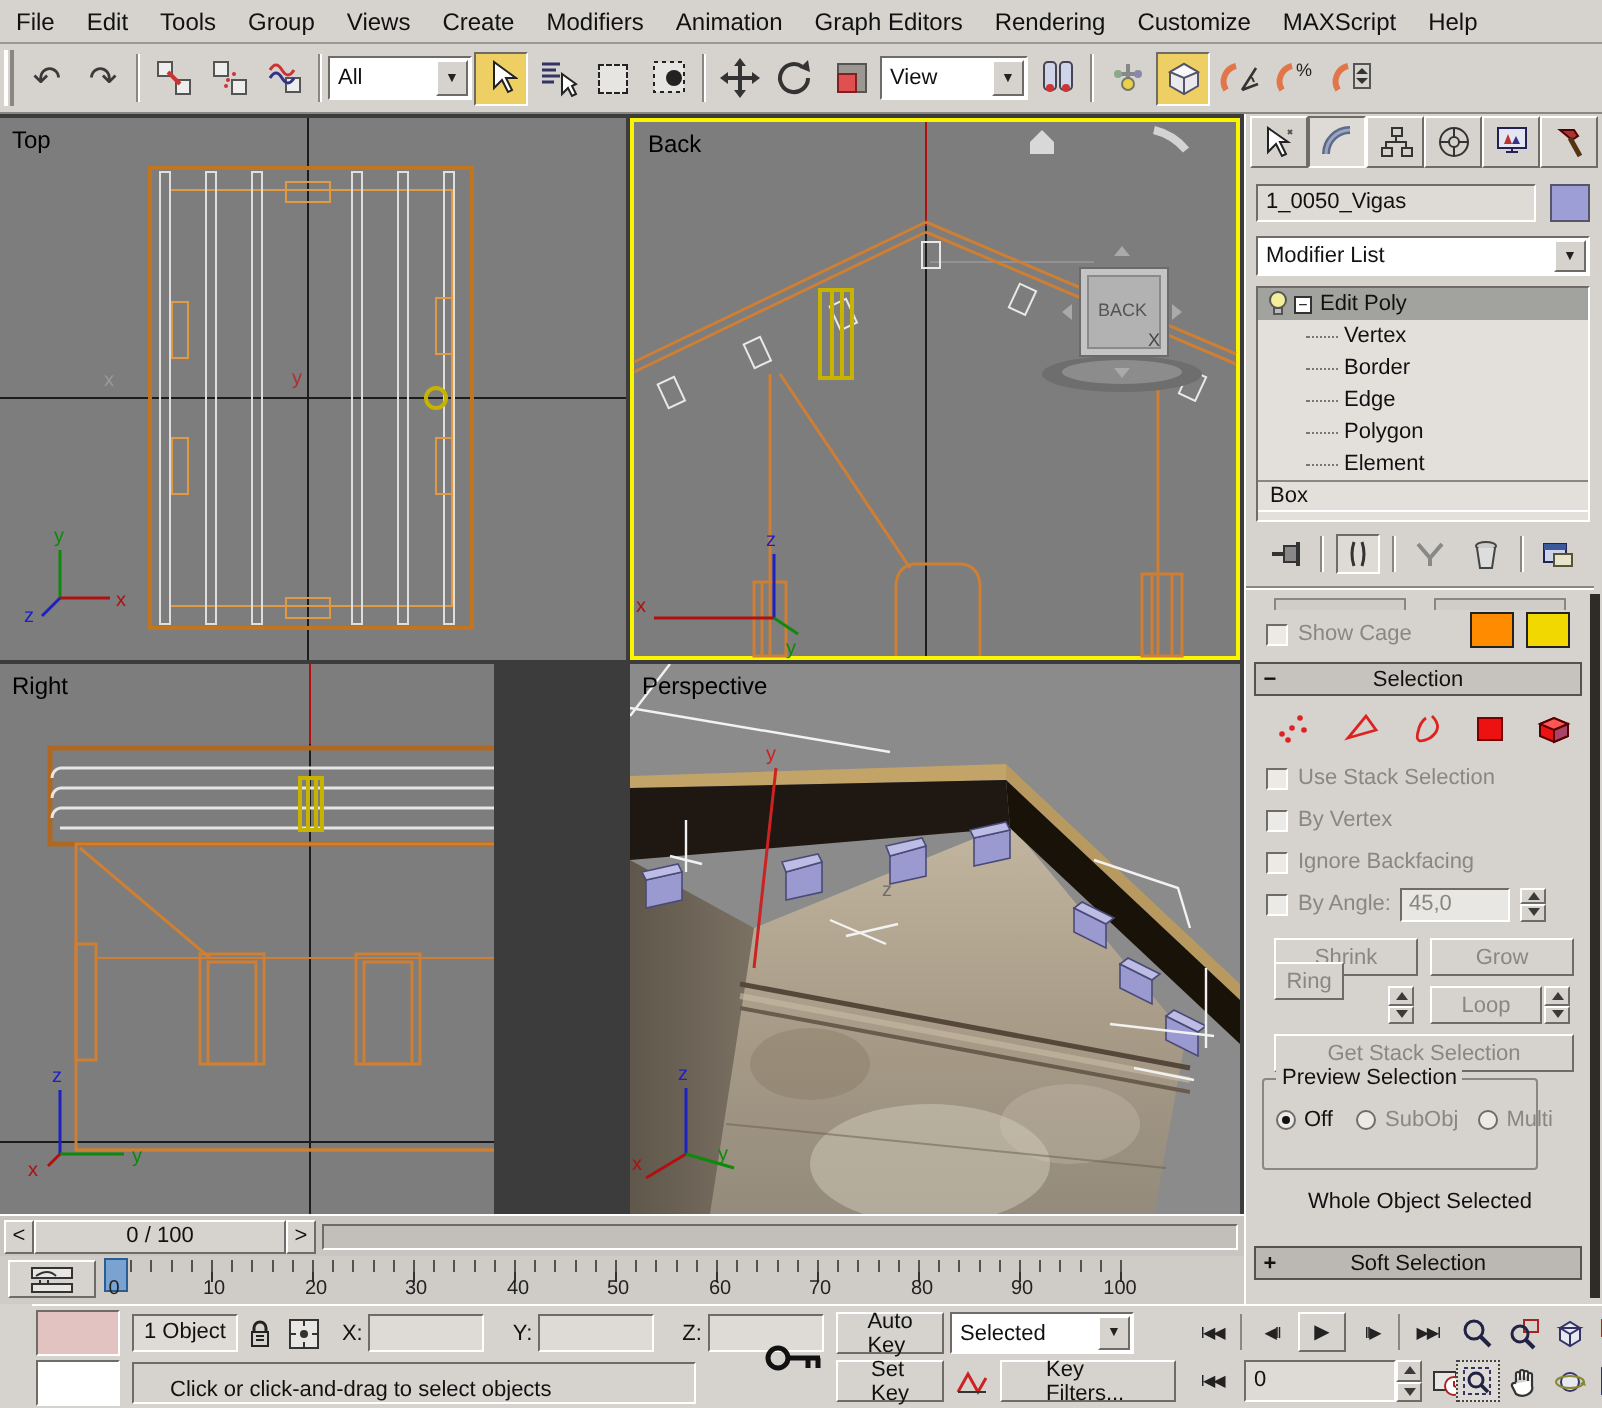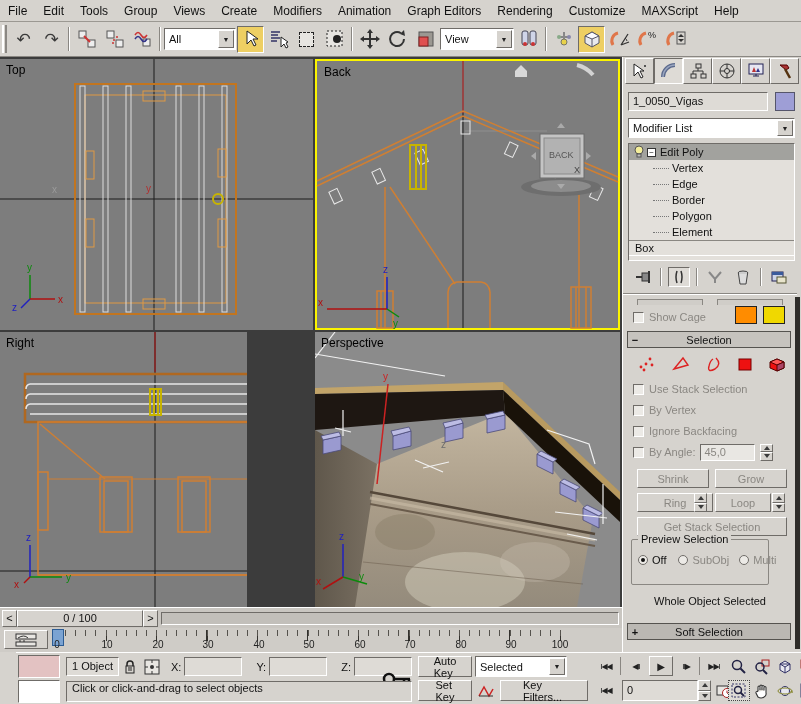--- a/index.html
+++ b/index.html
@@ -569,25 +569,25 @@
         </svg>
       <span style="width:9px;height:9px;border:1px solid #333;background:#fff;font-size:8px;line-height:7px;text-align:center;margin-right:4px">−</span>
       <span>Edit Poly</span>
     </div>
     <div class="stackrow">
         <span class="dot-branch"></span>
         <span>Vertex</span>
       </div>
     <div class="stackrow">
         <span class="dot-branch"></span>
-        <span>Edge</span>
+        <span>Border</span>
       </div>
     <div class="stackrow">
         <span class="dot-branch"></span>
-        <span>Border</span>
+        <span>Edge</span>
       </div>
     <div class="stackrow">
         <span class="dot-branch"></span>
         <span>Polygon</span>
       </div>
     <div class="stackrow">
         <span class="dot-branch"></span>
         <span>Element</span>
       </div>
     <div class="stackrow stack-sep">
@@ -691,21 +691,21 @@
     <span class="disabled">By Angle:</span>
     <span class="gfield disabled" style="width:55px;height:17px;padding:1px 3px;background:#e9e7e3">45,0</span>
     <span class="spin" style="height:17px">
         <i class="up"></i>
         <i class="dn"></i>
       </span>
   </div>
 
   <div class="pbtn disabled" style="left:14px;top:412px;width:72px">Shrink</div>
   <div class="pbtn disabled" style="left:92px;top:412px;width:72px">Grow</div>
-  <div class="pbtn disabled" style="left:14px;top:436px;width:76px">Ring</div>
+  <div class="pbtn disabled" style="left:14px;top:424px;width:35px">Ring</div>
   <span class="spin abs" style="left:71px;top:436px">
       <i class="up"></i>
       <i class="dn"></i>
     </span>
   <div class="pbtn disabled" style="left:92px;top:436px;width:56px">Loop</div>
   <span class="spin abs" style="left:149px;top:436px">
       <i class="up"></i>
       <i class="dn"></i>
     </span>
   <div class="pbtn disabled" style="left:14px;top:460px;width:150px">Get Stack Selection</div>
@@ -759,21 +759,21 @@
     <div class="gfield" style="width:58px;height:19px"></div>
     <span style="margin:0 3px 0 14px">Z:</span>
     <div class="gfield" style="width:58px;height:19px"></div>
   </div>
 
   <svg class="abs" style="left:366px;top:16px" width="30" height="20">
     <circle cx="7" cy="10" r="5" fill="none" stroke="#111" stroke-width="2.5"></circle>
     <path d="M12 10 h16 M22 10 v5 M27 10 v5" stroke="#111" stroke-width="2.5" fill="none"></path>
   </svg>
 
-  <div class="abs sunken" style="left:50px;top:28px;width:346px;height:21px;display:flex;align-items:flex-start;padding-left:5px;background:#d6d3ce">
+  <div class="abs sunken" style="left:50px;top:28px;width:282px;height:21px;display:flex;align-items:flex-end;padding-left:18px;background:#d6d3ce">
     <span>Click or click-and-drag to select objects</span>
   </div>
 
   <div class="sbtn abs" style="left:402px;top:3px;width:54px">Auto Key</div>
   <div class="sbtn abs" style="left:402px;top:27px;width:54px">Set Key</div>
   <div class="combo abs" style="left:459px;top:3px;width:92px;height:21px">
     <span>Selected</span>
     <span class="drop">▼</span>
   </div>
   <div class="navbtn abs" style="left:459px;top:27px">

